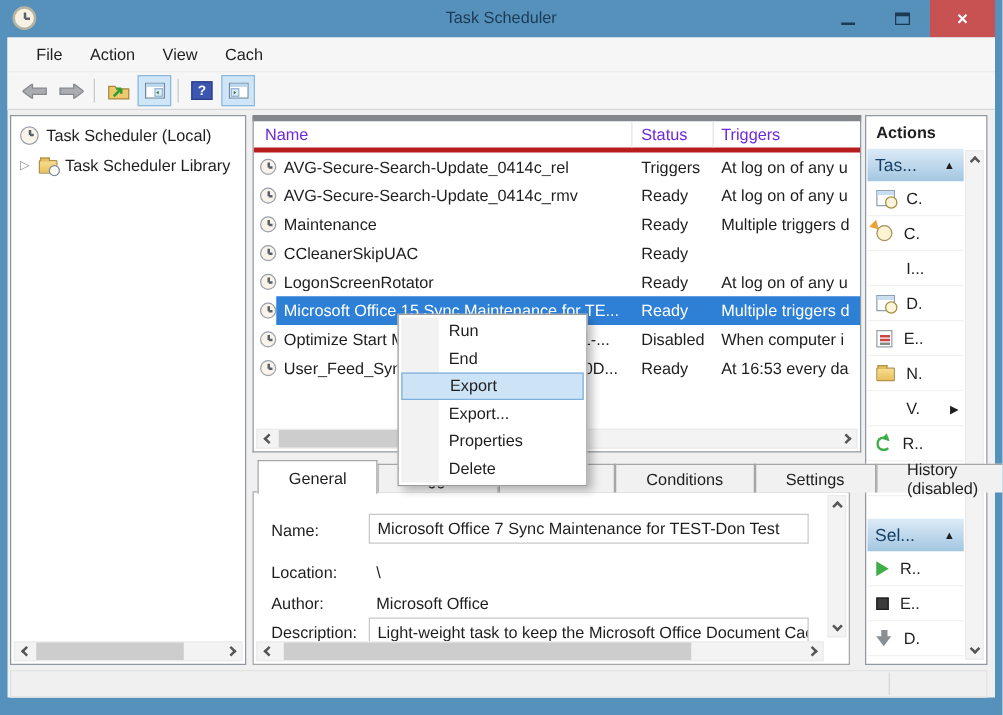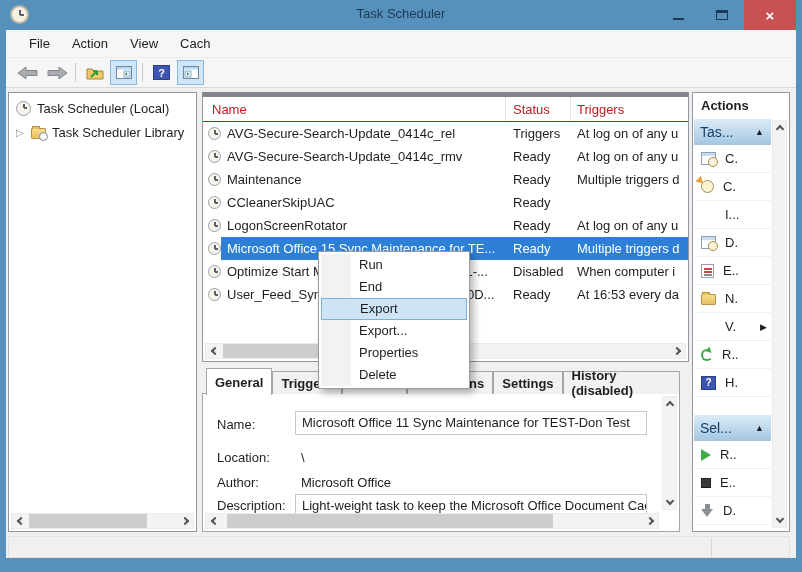--- a/index.html
+++ b/index.html
@@ -56,21 +56,21 @@
   .tree-row { display:flex; align-items:center; height:24px; padding-left:7px; gap:6px; white-space:nowrap; }
   .tree-row.child { padding-left:7px; }
   .expander { color:#8f8f8f; font-size:10px; width:9px; flex:none; }
   .foldericon { width:15px; height:11px; background:linear-gradient(#f7dd90,#e9c05e); border:1px solid #b5924a; border-radius:1px; position:relative; flex:none; margin-top:2px; }
   .foldericon::before { content:""; position:absolute; top:-3px; left:0px; width:6px; height:2px; background:#e9c05e; border:1px solid #b5924a; border-bottom:none; }
   .foldericon.lib::after { content:""; position:absolute; right:-3px; bottom:-3px; width:7px; height:7px; border-radius:50%; background:#fdfdf4; border:1px solid #7f8aa0; }
   .left-pane .hscroll { left:2px; right:2px; bottom:2px; }
 
   
   .list-pane { position:absolute; left:202px; top:92px; width:487px; height:270px; background:#fff; border:1px solid #9097a0; border-top:5px solid #83868b; overflow:hidden; }
-  .list-header { display:flex; height:25px; border-bottom:1px solid #b91c1c; color:#b91c1c; align-items:center; }
+  .list-header { display:flex; height:25px; border-bottom:4px solid #b91c1c; color:#6d28d9; align-items:center; }
   .hcol { height:100%; display:flex; align-items:center; }
   .hcol.name { width:303px; padding-left:9px; border-right:1px solid #e3e3e3; }
   .hcol.status { width:65px; padding-left:7px; border-right:1px solid #e3e3e3; }
   .hcol.triggers { flex:1; padding-left:6px; }
   .task-row { display:flex; align-items:center; height:23px; position:relative; }
   .task-row.selected::before { content:""; position:absolute; left:18px; right:0; top:0; bottom:0; background:#2e80d6; }
   .task-row.selected { color:#fff; }
   .cell { position:relative; white-space:nowrap; overflow:hidden; }
   .cell.name { width:303px; display:flex; align-items:center; gap:6px; padding-left:5px; }
   .cell.status { width:65px; padding-left:7px; }
@@ -80,21 +80,21 @@
 
   
   .context-menu { position:absolute; left:318px; top:251px; width:152px; background:#fff; border:1px solid #9b9b9b; box-shadow:4px 4px 7px rgba(0,0,0,0.28); z-index:20; padding:2px; }
   .context-menu::before { content:""; position:absolute; left:2px; top:2px; bottom:2px; width:30px; background:#f2f2f2; }
   .cm-item { height:22px; line-height:22px; padding-left:38px; position:relative; }
   .cm-item.highlight { background:#cde4f7; border:1px solid #7fafdc; line-height:20px; }
 
   
   .details-pane { position:absolute; left:202px; top:368px; width:478px; height:164px; }
   .tabs { position:absolute; left:4px; top:0; height:26px; display:flex; z-index:2; }
-  .tab { padding:0 8px; background:#f1f1f1; border:1px solid #a6a6a6; border-bottom:none; margin-top:3px; height:23px; display:flex; align-items:center; margin-right:0;font-weight:bold; }
+  .tab { padding:0 24px; background:#f1f1f1; border:1px solid #a6a6a6; border-bottom:none; margin-top:3px; height:23px; display:flex; align-items:center; margin-right:0; }
   .tab.active { background:#fff; margin-top:0; height:27px; }
   .details-body { position:absolute; left:0; top:25px; right:0; bottom:0; background:#fff; border:1px solid #a6a6a6; overflow:hidden; }
   .field-label { position:absolute; left:14px; color:#1e1e1e; }
   .field-box { position:absolute; left:92px; width:352px; height:24px; border:1px solid #c8c8c8; background:#fff; padding:3px 6px; white-space:nowrap; overflow:hidden; }
   .field-plain { position:absolute; left:98px; white-space:nowrap; }
   .details-body .vscroll { top:2px; right:2px; bottom:21px; }
   .details-body .hscroll { left:2px; right:20px; bottom:2px; z-index:3; }
 
   
   .actions-pane { position:absolute; left:692px; top:92px; width:98px; height:440px; background:#fff; border:1px solid #9097a0; overflow:hidden; }
@@ -309,21 +309,21 @@
     <div class="tabs">
       <div class="tab active">General</div>
       <div class="tab">Triggers</div>
       <div class="tab">Actions</div>
       <div class="tab">Conditions</div>
       <div class="tab">Settings</div>
       <div class="tab">History (disabled)</div>
     </div>
     <div class="details-body">
       <div class="field-label" style="top:23px;">Name:</div>
-      <div class="field-box" style="top:17px;">Microsoft Office 11 Sync Maintenance for TEST-Don Test</div>
+      <div class="field-box" style="top:17px;">Microsoft Office 7 Sync Maintenance for TEST-Don Test</div>
 
       <div class="field-label" style="top:56px;">Location:</div>
       <div class="field-plain" style="top:56px;">\</div>
 
       <div class="field-label" style="top:81px;">Author:</div>
       <div class="field-plain" style="top:81px;">Microsoft Office</div>
 
       <div class="field-label" style="top:104px;">Description:</div>
       <div class="field-box" style="top:100px;height:34px;">Light-weight task to keep the Microsoft Office Document Cach</div>
 

